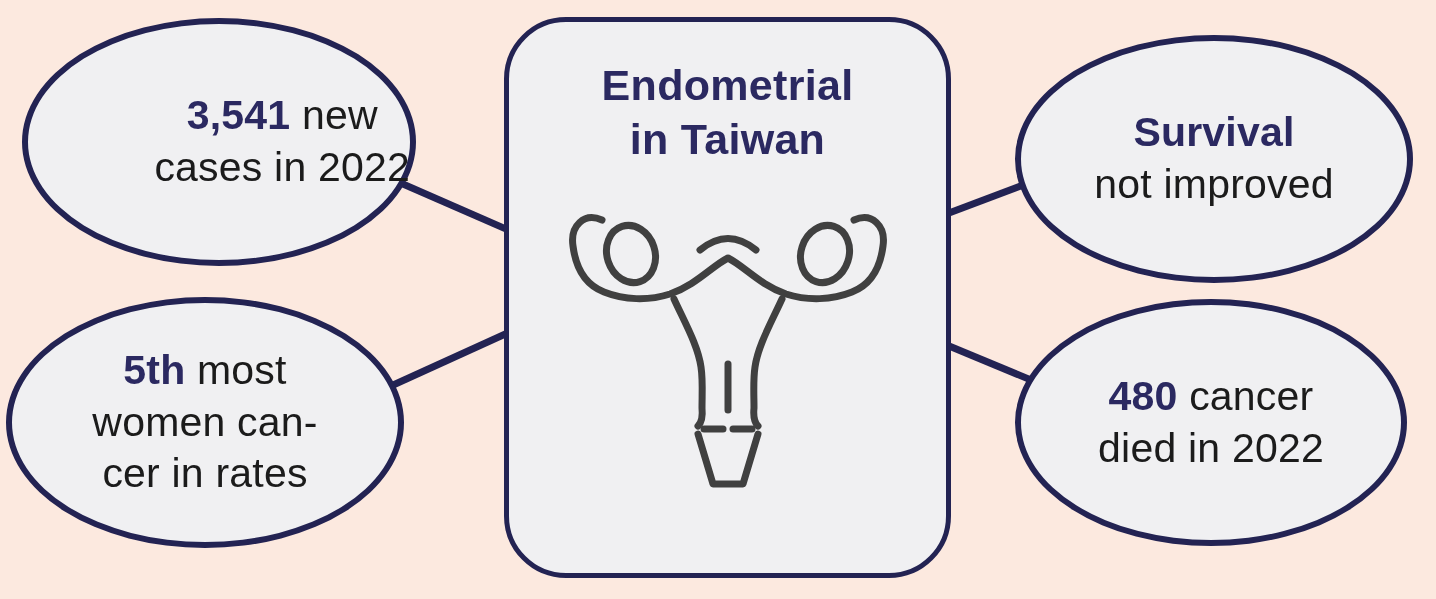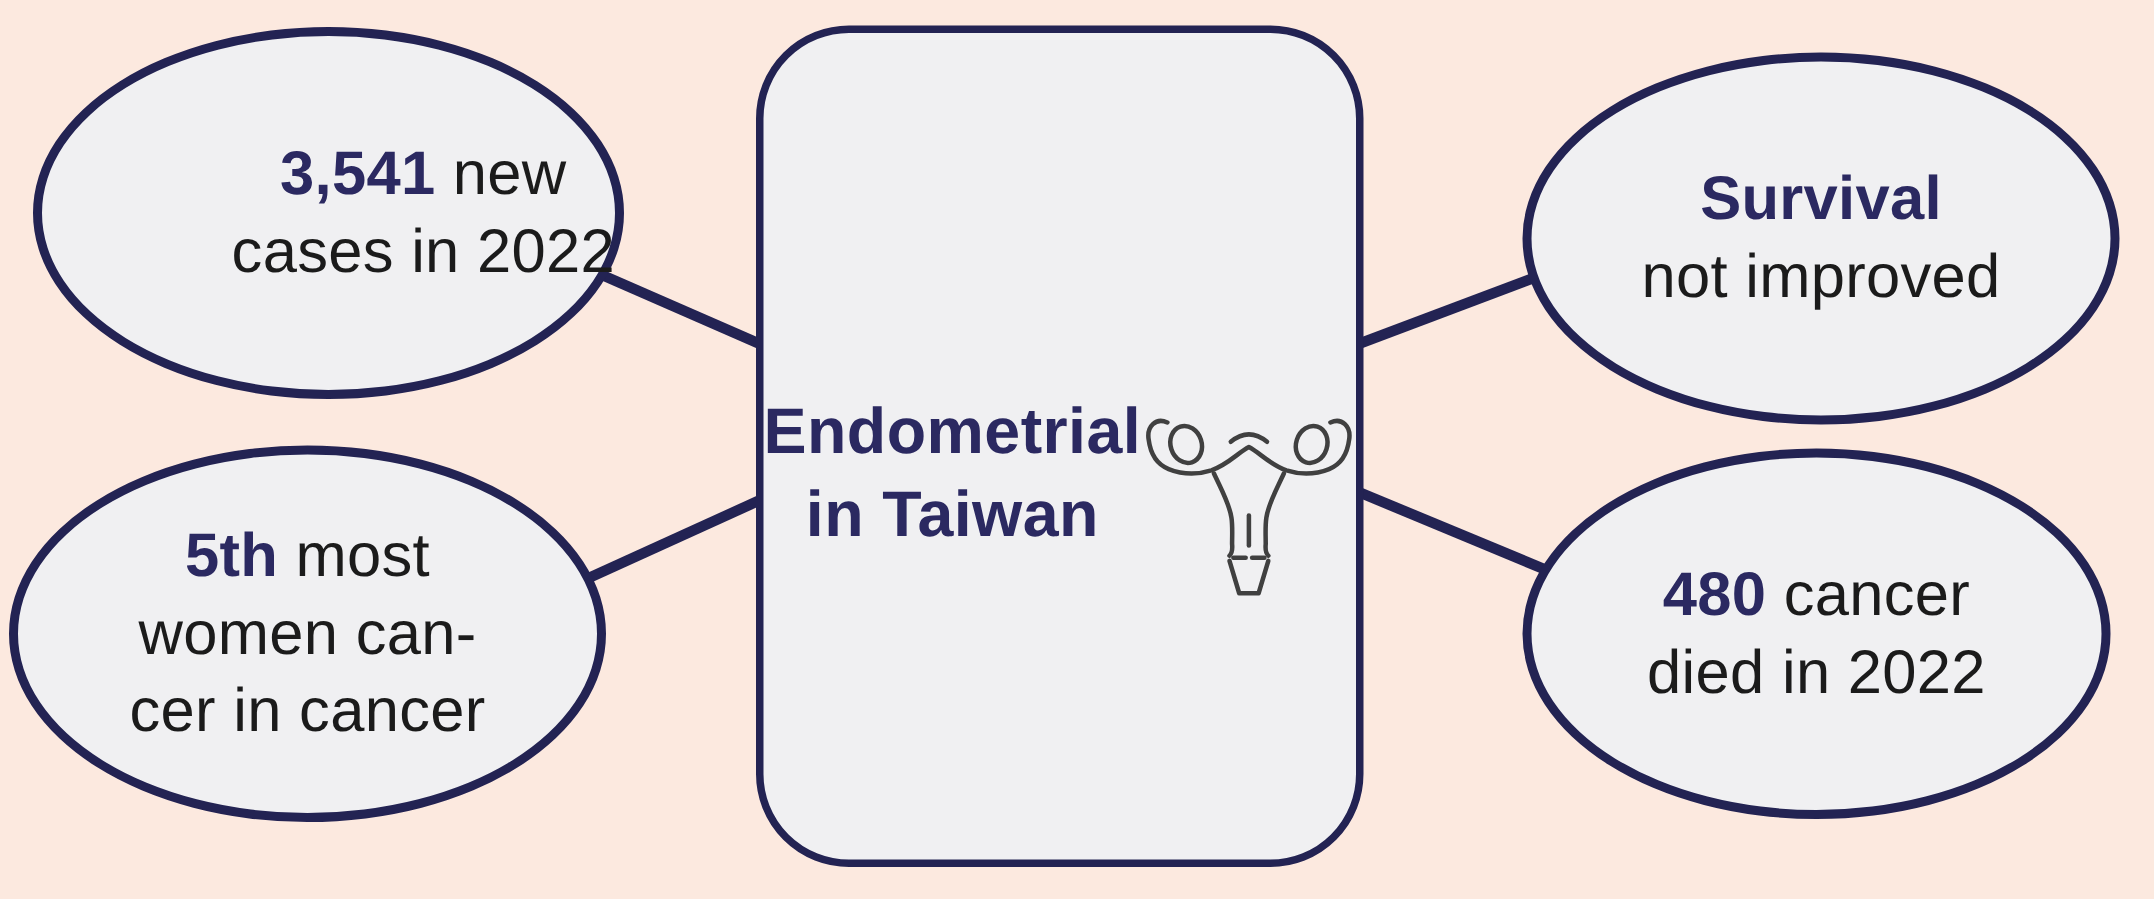--- a/index.html
+++ b/index.html
@@ -53,26 +53,26 @@
     font-weight: 700;
   }
   .bubble.tl { left: 22px;   top: 18px;  width: 394px; height: 248px; justify-content: flex-end; }
   .bubble.bl { left: 6px;   top: 297px; width: 398px; height: 251px; }
   .bubble.tr { left: 1015px; top: 35px;  width: 398px; height: 248px; }
   .bubble.br { left: 1015px; top: 299px; width: 392px; height: 247px; }
   .card {
     position: absolute;
     z-index: 2;
     left: 504px; top: 17px;
-    width: 405px; height: 561px;
+    width: 447px; height: 561px;
     background: var(--shape-fill);
     border: 5px solid var(--outline);
     border-radius: 62px;
     display: flex;
-    flex-direction: row;
+    flex-direction: column;
     align-items: center;
     padding-top: 36px;
   }
   .card-title {
     text-align: center;
     font-size: 43px;
     font-weight: 700;
     line-height: 1.26;
     color: var(--accent-text);
     letter-spacing: 0.3px;
@@ -107,21 +107,21 @@
     <p class="bubble-text">
       <span class="line"><strong class="hl">3,541</strong><span> new</span></span>
       <span class="line">cases in 2022</span>
     </p>
   </div>
 
   <div class="bubble bl">
     <p class="bubble-text">
       <span class="line"><strong class="hl">5th</strong><span> most</span></span>
       <span class="line">women can-</span>
-      <span class="line">cer in cancer</span>
+      <span class="line">cer in rates</span>
     </p>
   </div>
 
   <div class="bubble tr">
     <p class="bubble-text">
       <span class="line"><strong class="hl">Survival</strong></span>
       <span class="line">not improved</span>
     </p>
   </div>
 

